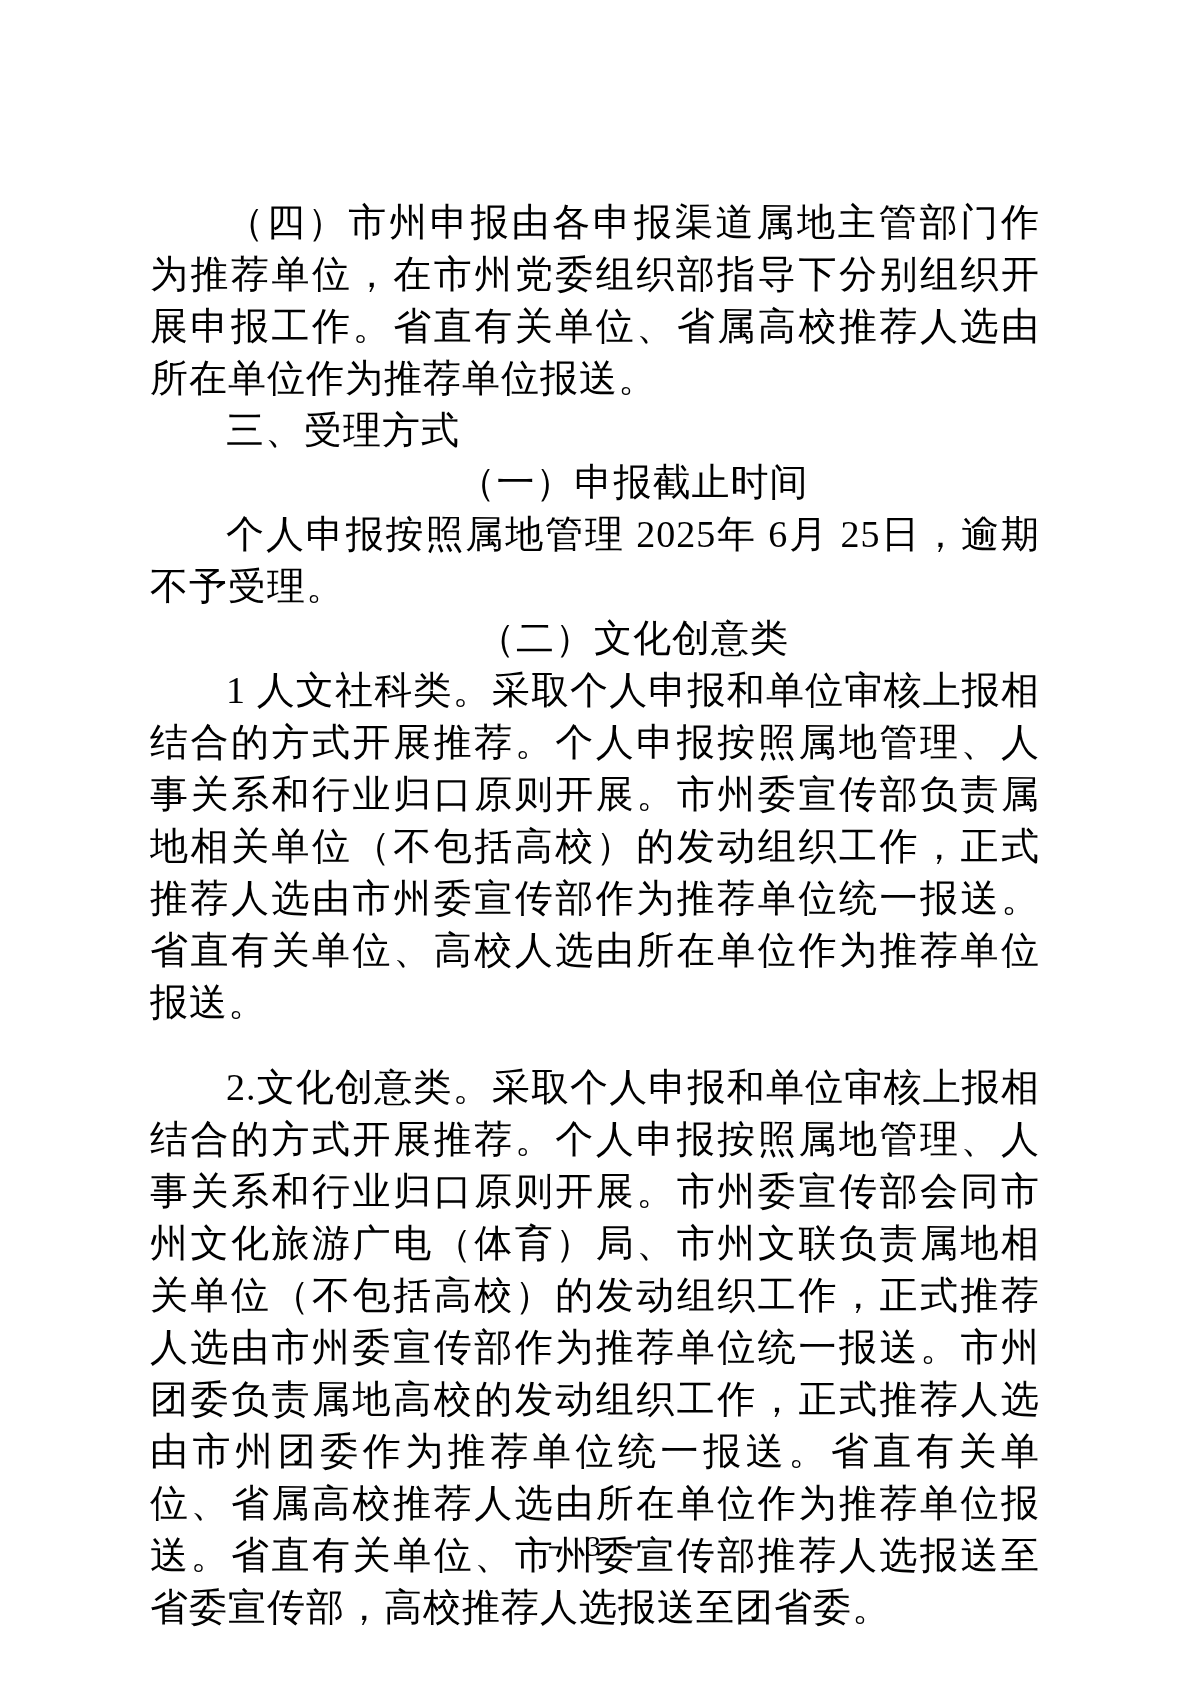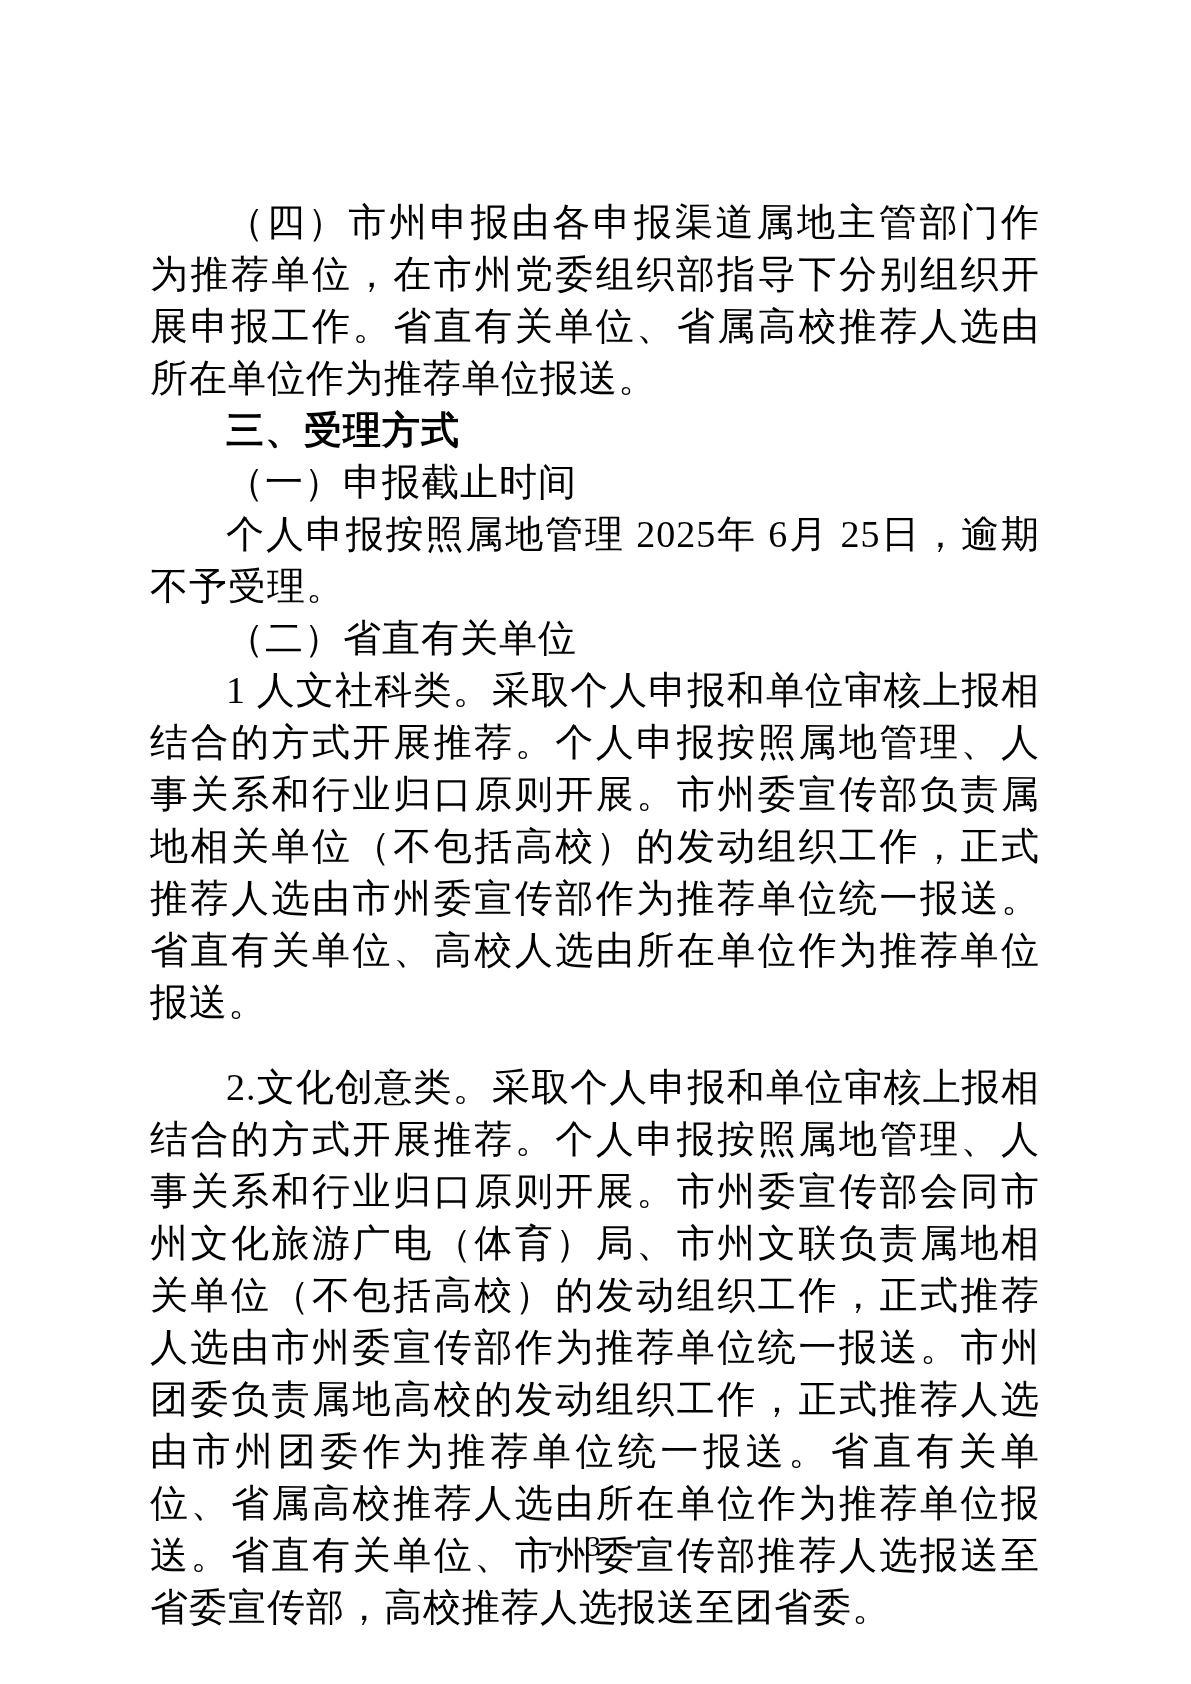--- a/index.html
+++ b/index.html
@@ -27,33 +27,34 @@
     font-size: 38px;
     line-height: 52px;
     letter-spacing: 1px;
     text-align: justify;
     text-indent: 2em;
     font-weight: normal;
   }
   .heading {
     margin: 0;
     font-family: "Liberation Sans", sans-serif;
-    font-weight: bold;
+    font-weight: normal;
     font-size: 38px;
     line-height: 52px;
     letter-spacing: 1px;
     text-indent: 2em;
   }
   .subheading {
     margin: 0;
     font-size: 38px;
     line-height: 52px;
     letter-spacing: 1px;
     text-indent: 2em;
     font-weight: normal;
+    text-align: center;
   }
   .subheading.bold {
     font-weight: bold;
   }
   .gap-sm { margin-top: 33px; }
   .gap-lg { margin-top: 48px; }
   .footer {
     position: absolute;
     top: 1526px;
     left: 0;
@@ -72,21 +73,21 @@
   <div class="content">
 
     <p class="para">（四）市州申报由各申报渠道属地主管部门作为推荐单位，在市州党委组织部指导下分别组织开展申报工作。省直有关单位、省属高校推荐人选由所在单位作为推荐单位报送。</p>
 
     <h2 class="heading">三、受理方式</h2>
 
     <h3 class="subheading">（一）申报截止时间</h3>
 
     <p class="para">个人申报按照属地管理 2025年 6月 25日，逾期不予受理。</p>
 
-    <h3 class="subheading">（二）省直有关单位</h3>
+    <h3 class="subheading">（二）文化创意类</h3>
 
     <p class="para">1 人文社科类。采取个人申报和单位审核上报相结合的方式开展推荐。个人申报按照属地管理、人事关系和行业归口原则开展。市州委宣传部负责属地相关单位（不包括高校）的发动组织工作，正式推荐人选由市州委宣传部作为推荐单位统一报送。省直有关单位、高校人选由所在单位作为推荐单位报送。</p>
 
     <p class="para gap-sm">2.文化创意类。采取个人申报和单位审核上报相结合的方式开展推荐。个人申报按照属地管理、人事关系和行业归口原则开展。市州委宣传部会同市州文化旅游广电（体育）局、市州文联负责属地相关单位（不包括高校）的发动组织工作，正式推荐人选由市州委宣传部作为推荐单位统一报送。市州团委负责属地高校的发动组织工作，正式推荐人选由市州团委作为推荐单位统一报送。省直有关单位、省属高校推荐人选由所在单位作为推荐单位报送。省直有关单位、市州委宣传部推荐人选报送至省委宣传部，高校推荐人选报送至团省委。</p>
 
     <h3 class="subheading bold gap-lg">（三）申报咨询及联系方式</h3>
 
   </div>
 
   <div class="footer">－ 3 －</div>

